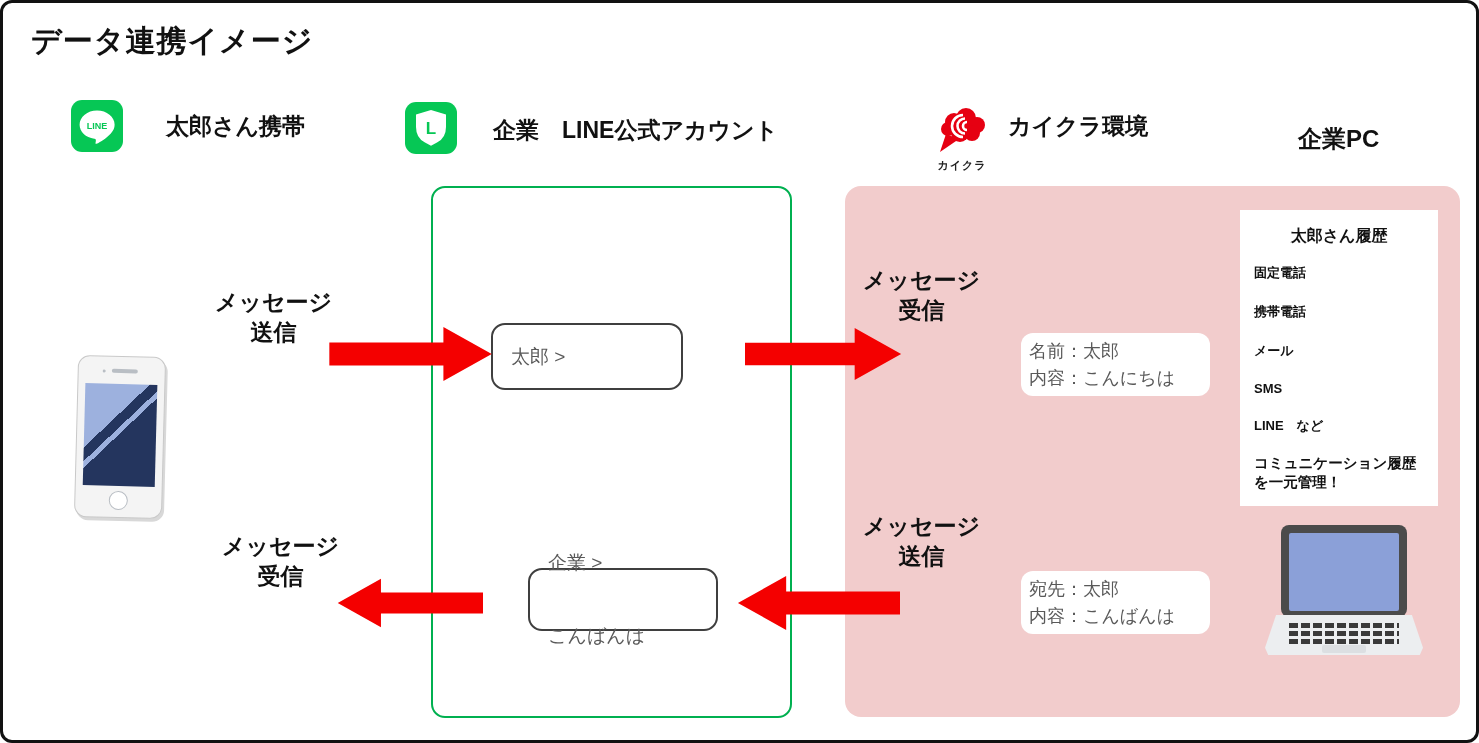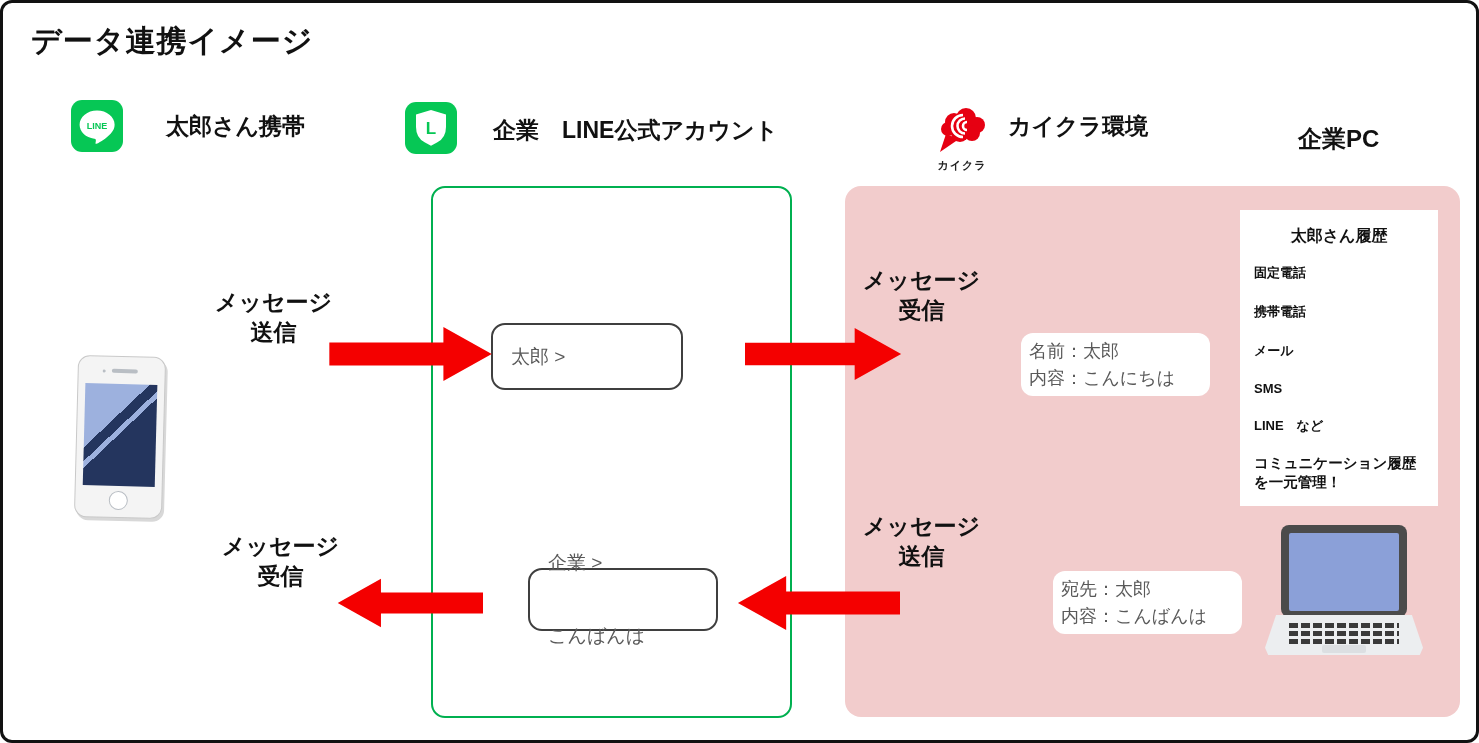--- a/index.html
+++ b/index.html
@@ -139,21 +139,21 @@
   </div>
   <div class="abs msg-box" style="left:525px;top:565px;width:190px;height:63px;gap:47px;">
     <div>企業 &gt;</div>
     <div>こんばんは</div>
   </div>
 
   <div class="abs info-box" style="left:1018px;top:330px;">
     <div>名前：太郎</div>
     <div>内容：こんにちは</div>
   </div>
-  <div class="abs info-box" style="left:1050px;top:568px;">
+  <div class="abs info-box" style="left:1018px;top:568px;">
     <div>宛先：太郎</div>
     <div>内容：こんばんは</div>
   </div>
 
   <div class="abs history-box">
     <div class="history-title">太郎さん履歴</div>
     <div class="history-item">固定電話</div>
     <div class="history-item">携帯電話</div>
     <div class="history-item">メール</div>
     <div class="history-item">SMS</div>

